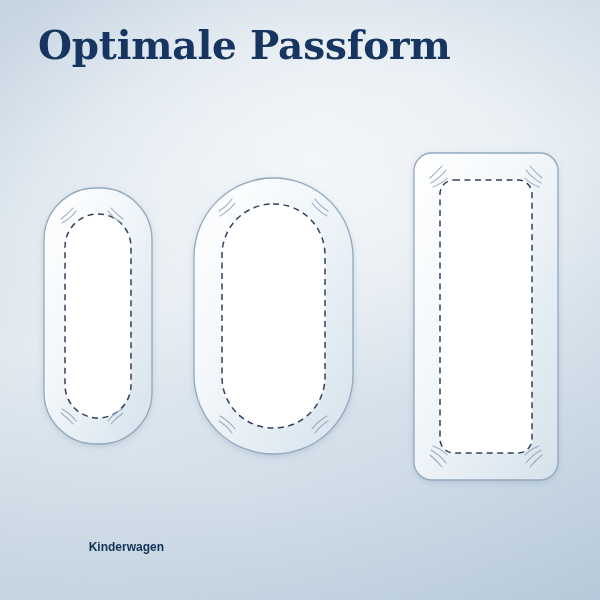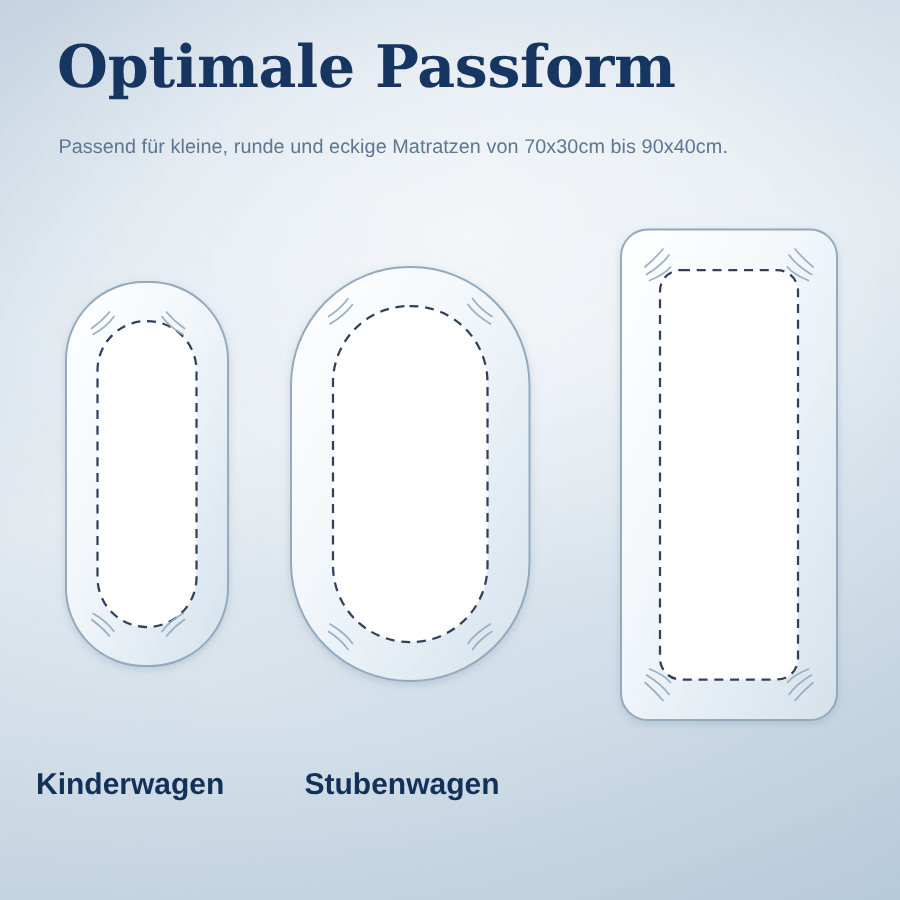--- a/index.html
+++ b/index.html
@@ -78,46 +78,45 @@
   }
   .figure-svg {
     position: absolute;
     left: 0;
     top: 0;
   }
 
   
   .caption {
     position: absolute;
-    top: 512px;
+    top: 540px;
     font-family: "Liberation Sans", sans-serif;
-    font-size: 20px;
+    font-size: 12px;
     font-weight: 700;
     color: #123157;
-    text-align: left;
+    text-align: right;
     white-space: nowrap;
   }
   .caption-0 { left: 24px;  width: 140px; }
   .caption-1 { left: 203px; width: 140px; }
   .caption-2 { left: 416px; width: 140px; }
 </style>
 </head>
 <body>
 
 <div id="infographic">
 
   <div class="bg-base"></div>
   <div class="bg-glow"></div>
   <div class="bg-vignette"></div>
 
   <div class="content">
 
     <div class="page-title">Optimale Passform</div>
 
-    <div class="page-subtitle">Passend für kleine, runde und eckige Matratzen von 70x30cm bis 90x40cm.</div>
 
     <div class="figures">
       <svg class="figure-svg" width="600" height="600" viewBox="0 0 600 600">
         <defs>
           <linearGradient id="sheetGrad" x1="0" y1="0" x2="1" y2="1">
             <stop offset="0%" stop-color="#ffffff"></stop>
             <stop offset="38%" stop-color="#f4f8fb"></stop>
             <stop offset="72%" stop-color="#e3ecf3"></stop>
             <stop offset="100%" stop-color="#d5e1ea"></stop>
           </linearGradient>
@@ -179,16 +178,15 @@
             <path d="M433,446 q10,4 14,9"></path>
             <path d="M542,455 q-7,6 -12,12"></path>
             <path d="M541,450 q-10,6 -15,13"></path>
             <path d="M539,446 q-10,4 -14,9"></path>
           </g>
         </g>
       </svg>
     </div>
 
     <div class="caption caption-0">Kinderwagen</div>
-    <div class="caption caption-1">Stubenwagen</div>
 
   </div>
 </div>
 
 </body></html>

